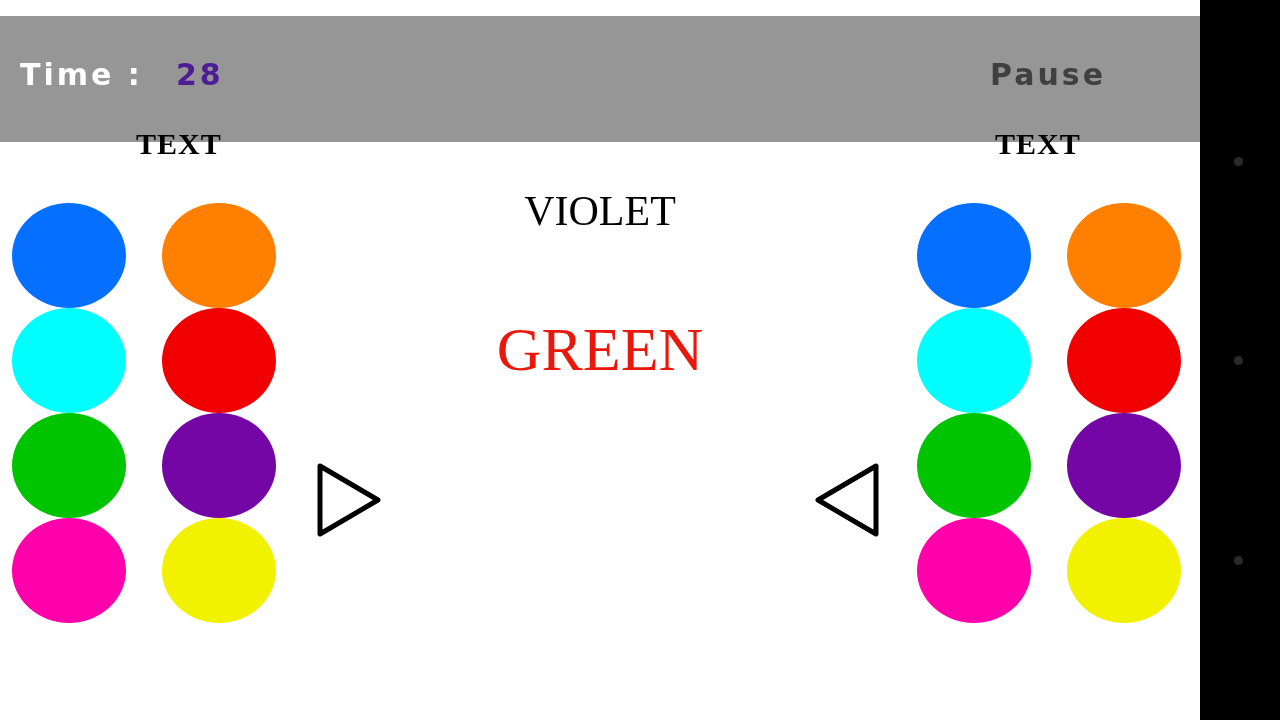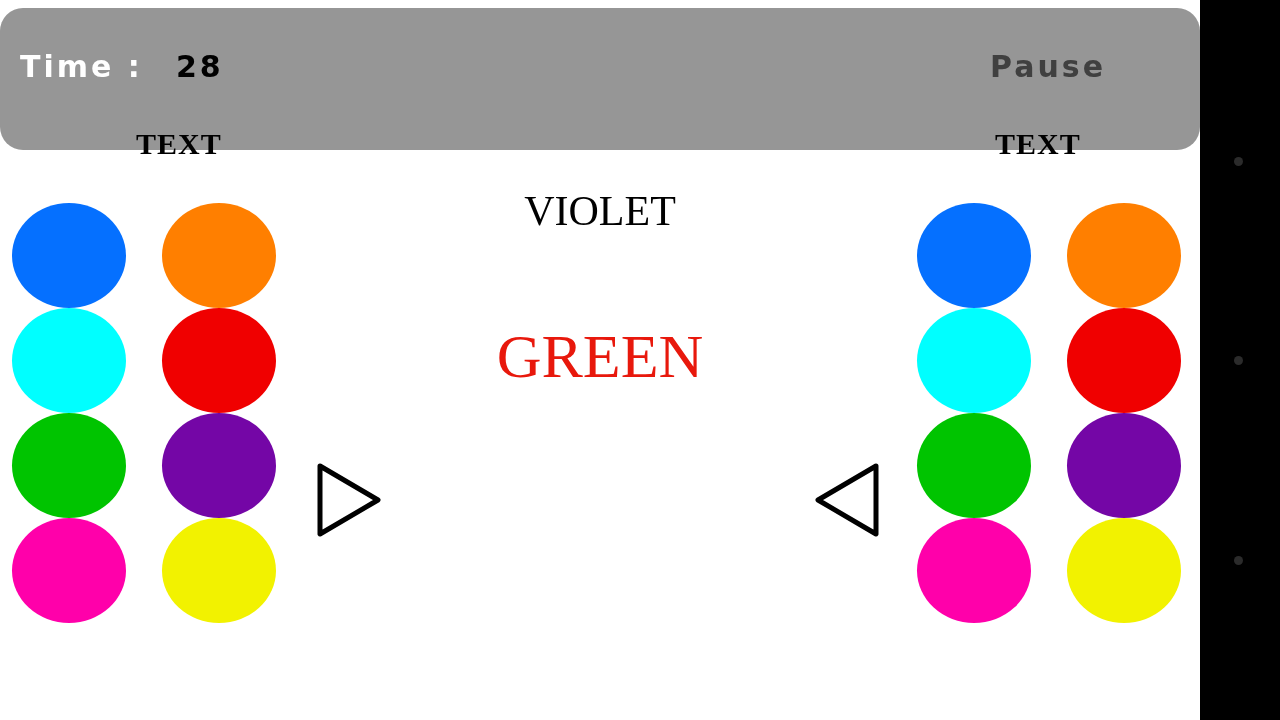--- a/index.html
+++ b/index.html
@@ -24,25 +24,24 @@
     width: 1200px;
     height: 720px;
     background: #ffffff;
     overflow: hidden;
   }
 
   
   #hud {
     position: absolute;
     left: 0;
-    top: 8px;
+    top: 16px;
     width: 1200px;
-    height: 142px;
+    height: 126px;
     background: #969696;
-    border-radius: 23px;
   }
   .hud-text {
     position: absolute;
     color: #ffffff;
     font-family: "DejaVu Sans", sans-serif;
     font-size: 30px;
     font-weight: bold;
     letter-spacing: 3px;
     white-space: nowrap;
     line-height: 1;
@@ -99,21 +98,21 @@
     text-align: center;
   }
   #stimulus-top {
     left: 400px;
     top: 190px;
     width: 400px;
     font-size: 42px;
   }
   #stimulus-bottom {
     left: 400px;
-    top: 325px;
+    top: 318px;
     width: 400px;
     font-size: 62px;
   }
 
   
   .arrow-button {
     position: absolute;
     width: 70px;
     height: 80px;
     cursor: pointer;
@@ -145,21 +144,21 @@
 </style>
 </head>
 <body>
 
 <div id="screen">
 
   <div id="app">
 
     <div id="hud" style="background: rgb(150, 150, 150);">
       <div class="hud-text" id="time-label" style="color: rgb(255, 255, 255);">Time :</div>
-      <div class="hud-text" id="time-value" style="color: #000000;">28</div>
+      <div class="hud-text" id="time-value" style="color: #4c1d95;">28</div>
       <div class="hud-text" id="pause-button" style="color: #404040;">Pause</div>
     </div>
 
     <div class="column-caption" id="caption-text">TEXT</div>
     <div class="column-caption" id="caption-color">TEXT</div>
 
     <div class="stimulus" id="stimulus-top" style="color: #000000;">VIOLET</div>
     <div class="stimulus" id="stimulus-bottom" style="color: rgb(232, 24, 12);">GREEN</div>
 
     <div class="swatch-grid" id="grid-text">

